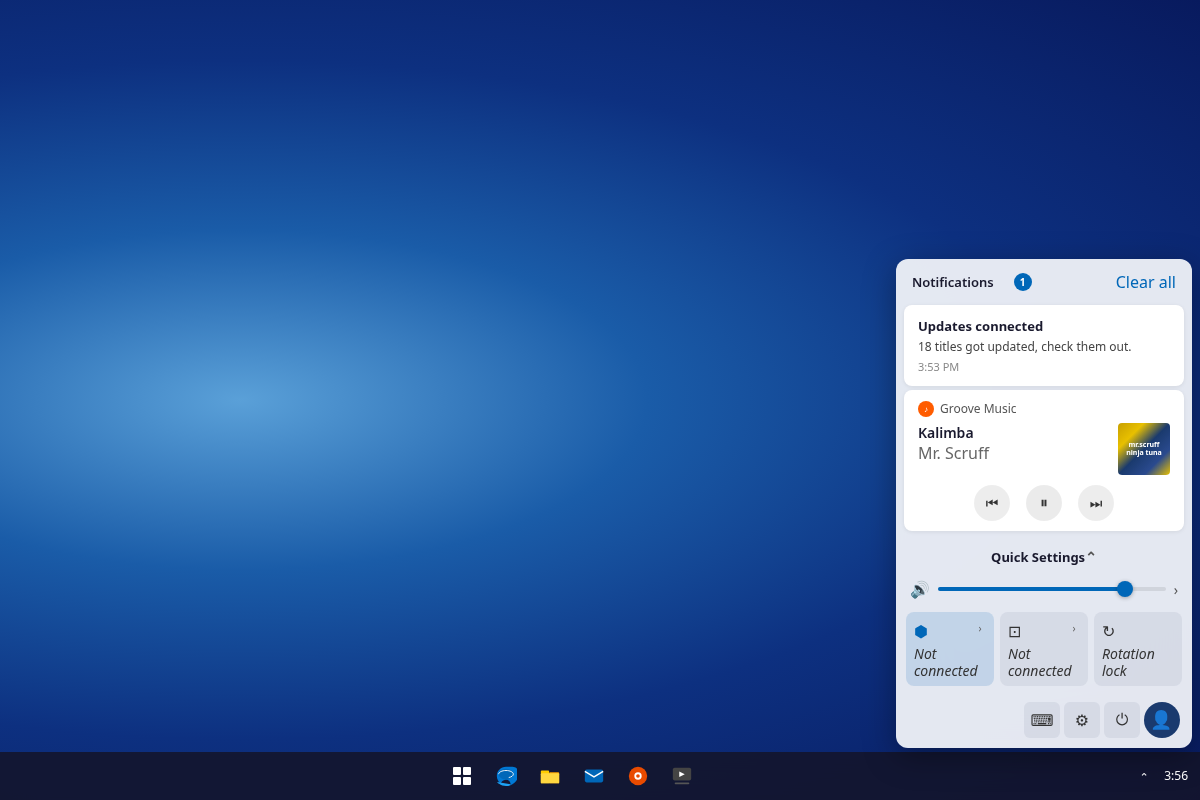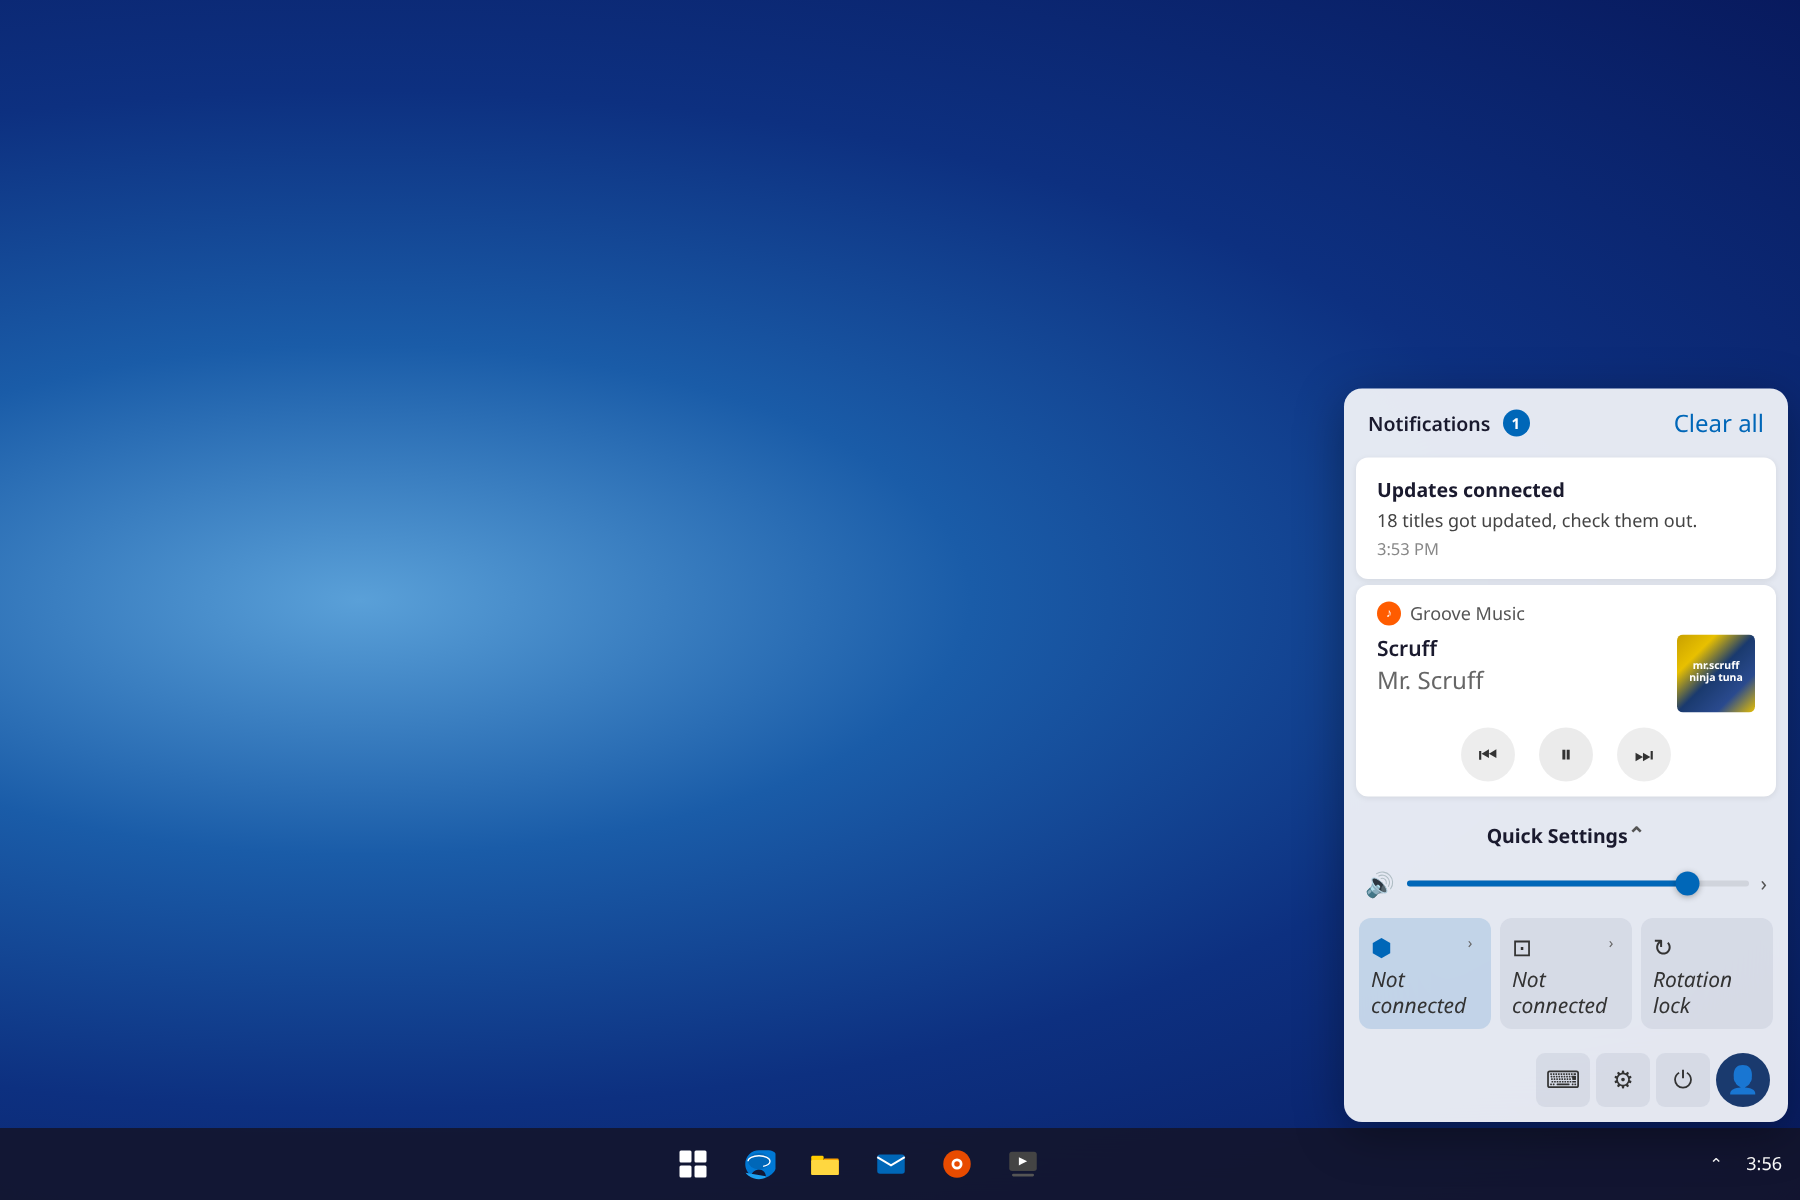--- a/index.html
+++ b/index.html
@@ -95,21 +95,21 @@
       justify-content: space-between;
       padding: 12px 16px 8px 16px;
     }
 
     #notifications-label {
       font-size: 13px;
       font-weight: 600;
       color: #1a1a2e;
       display: flex;
       align-items: center;
-      gap: 8px;
+      gap: 20px;
     }
 
     #notif-badge {
       background: #0067b8;
       color: white;
       font-size: 10px;
       font-weight: 700;
       border-radius: 50%;
       width: 18px;
       height: 18px;
@@ -472,21 +472,21 @@
       <div class="notif-time">3:53 PM</div>
     </div>
 
     <div class="music-card">
       <div class="music-header">
         <div class="groove-icon">♪</div>
         <span>Groove Music</span>
       </div>
       <div class="music-content">
         <div class="music-info">
-          <div class="music-title">Scruff</div>
+          <div class="music-title">Kalimba</div>
           <div class="music-artist">Mr. Scruff</div>
         </div>
         <div class="album-art">
           <div class="album-art-inner">
             <span>mr.scruff</span>
             <span>ninja tuna</span>
           </div>
         </div>
       </div>
       <div class="music-controls">

